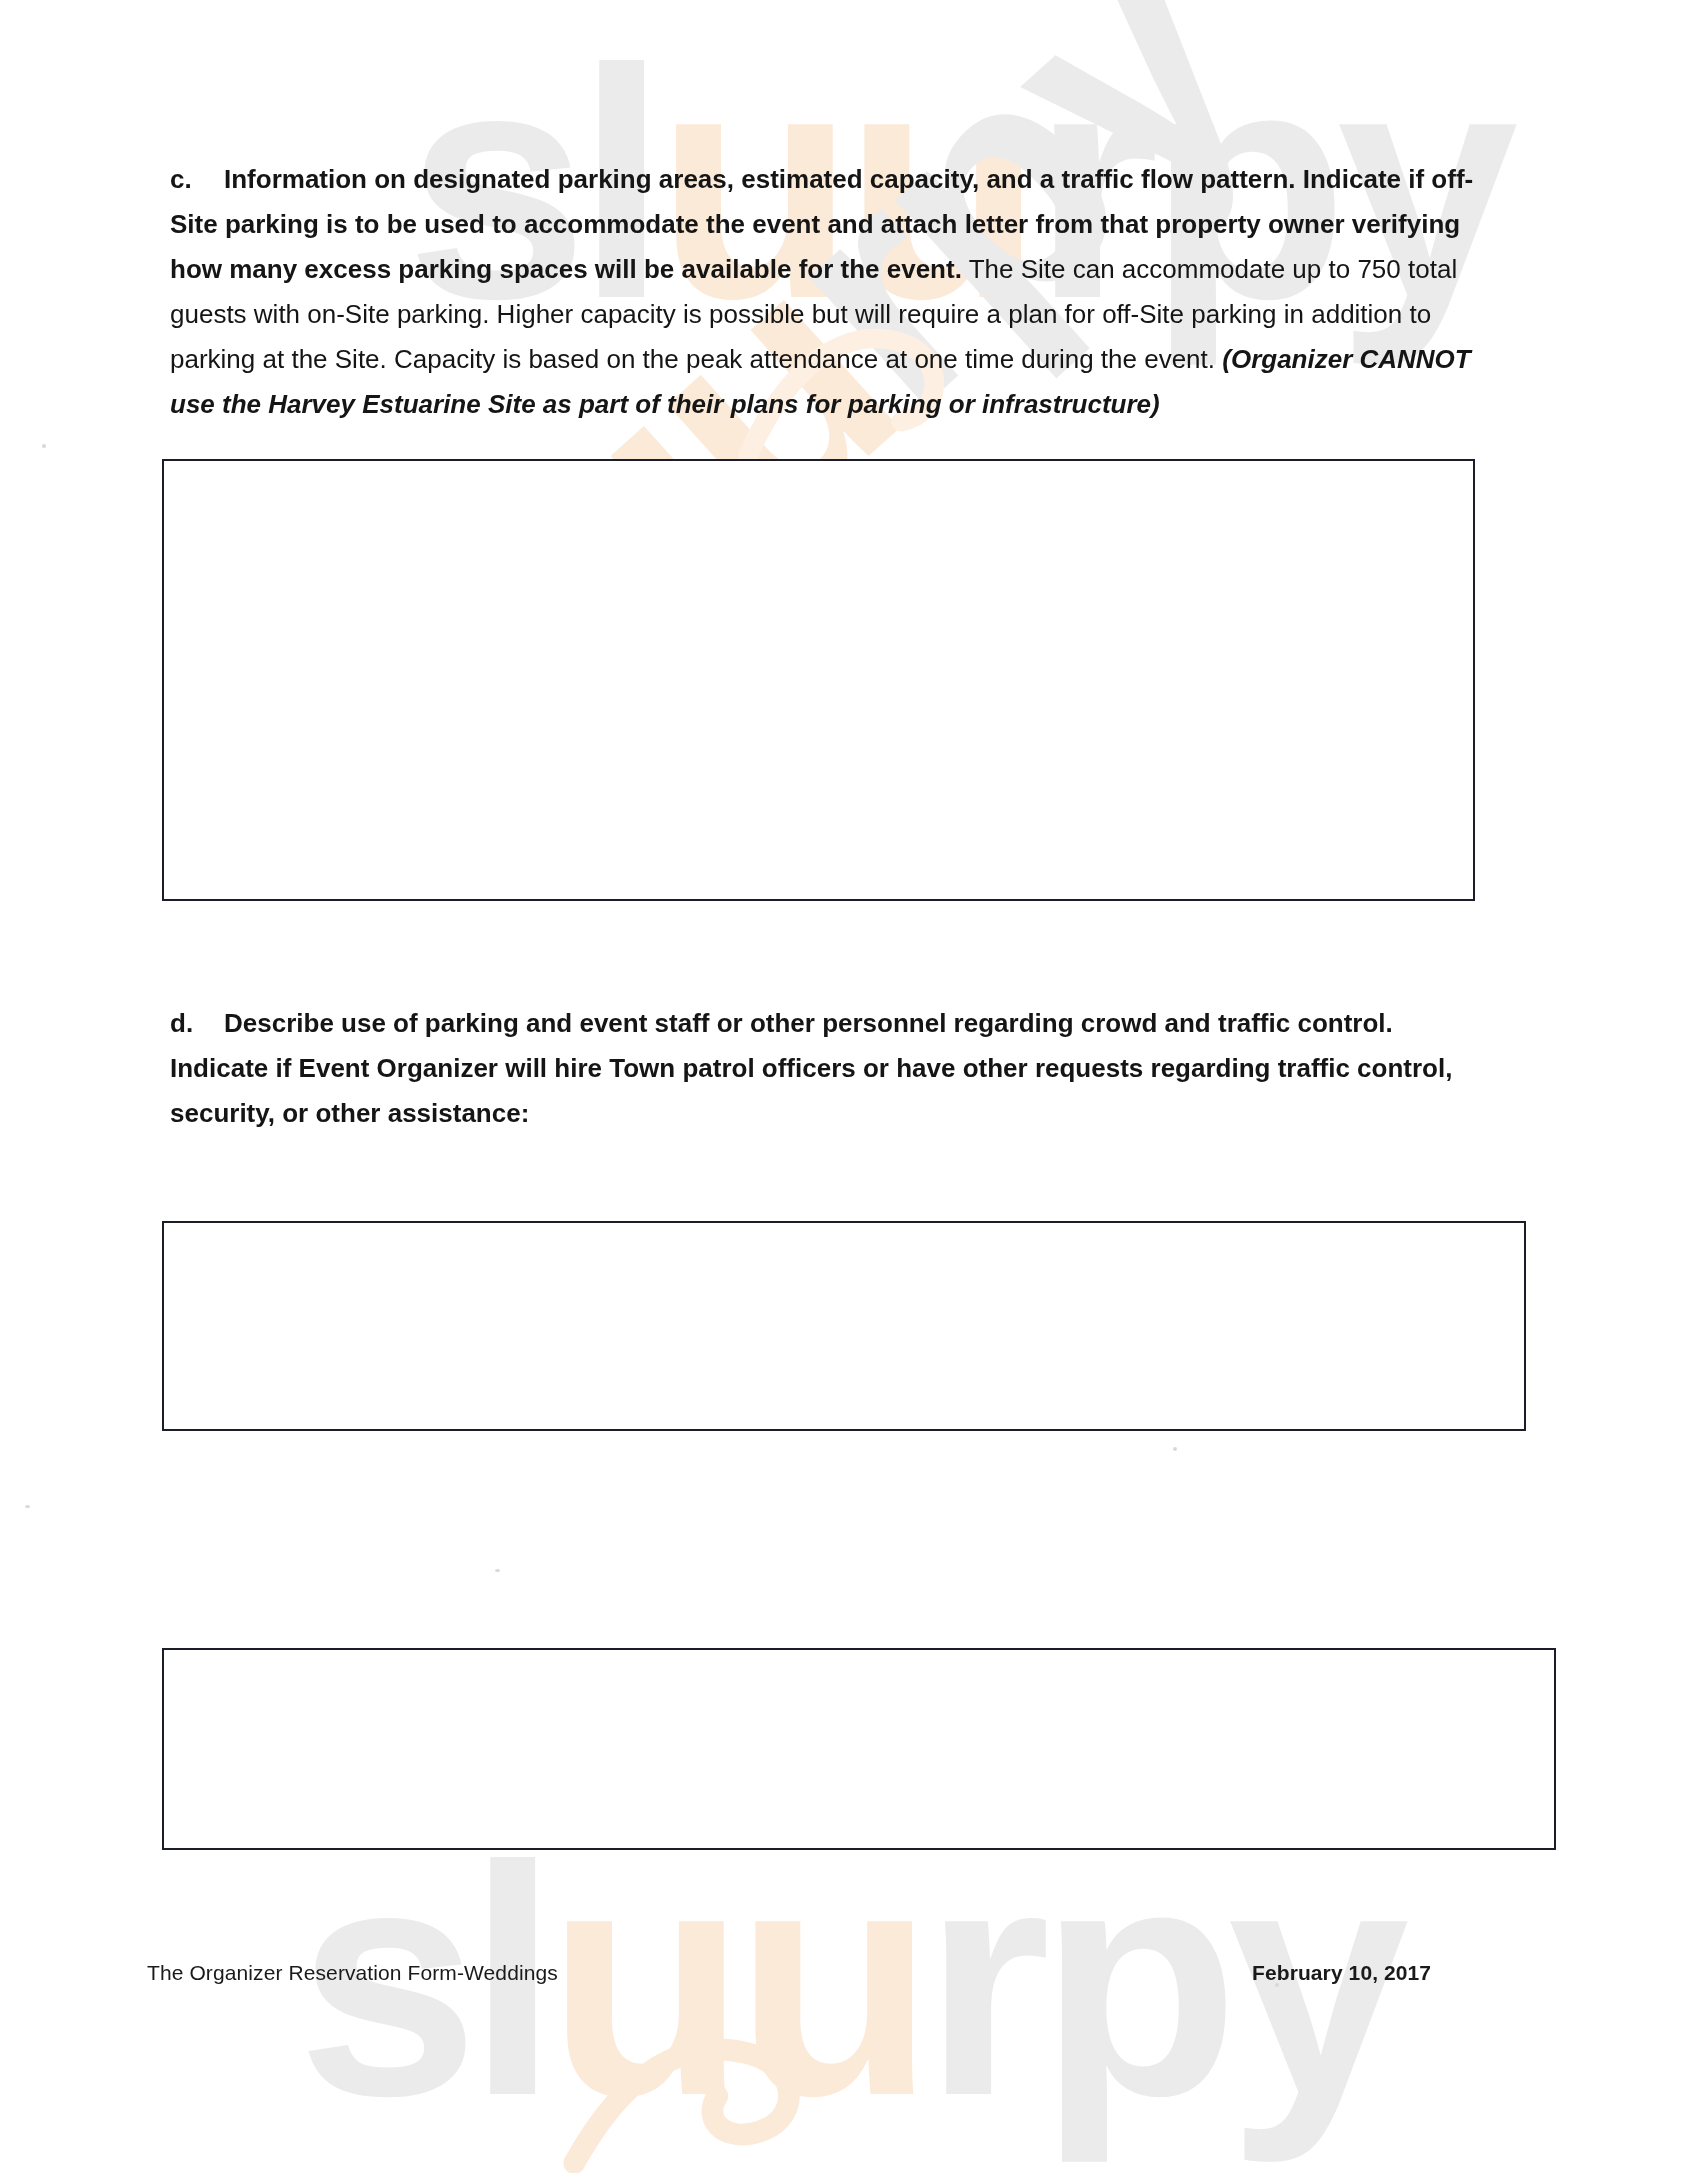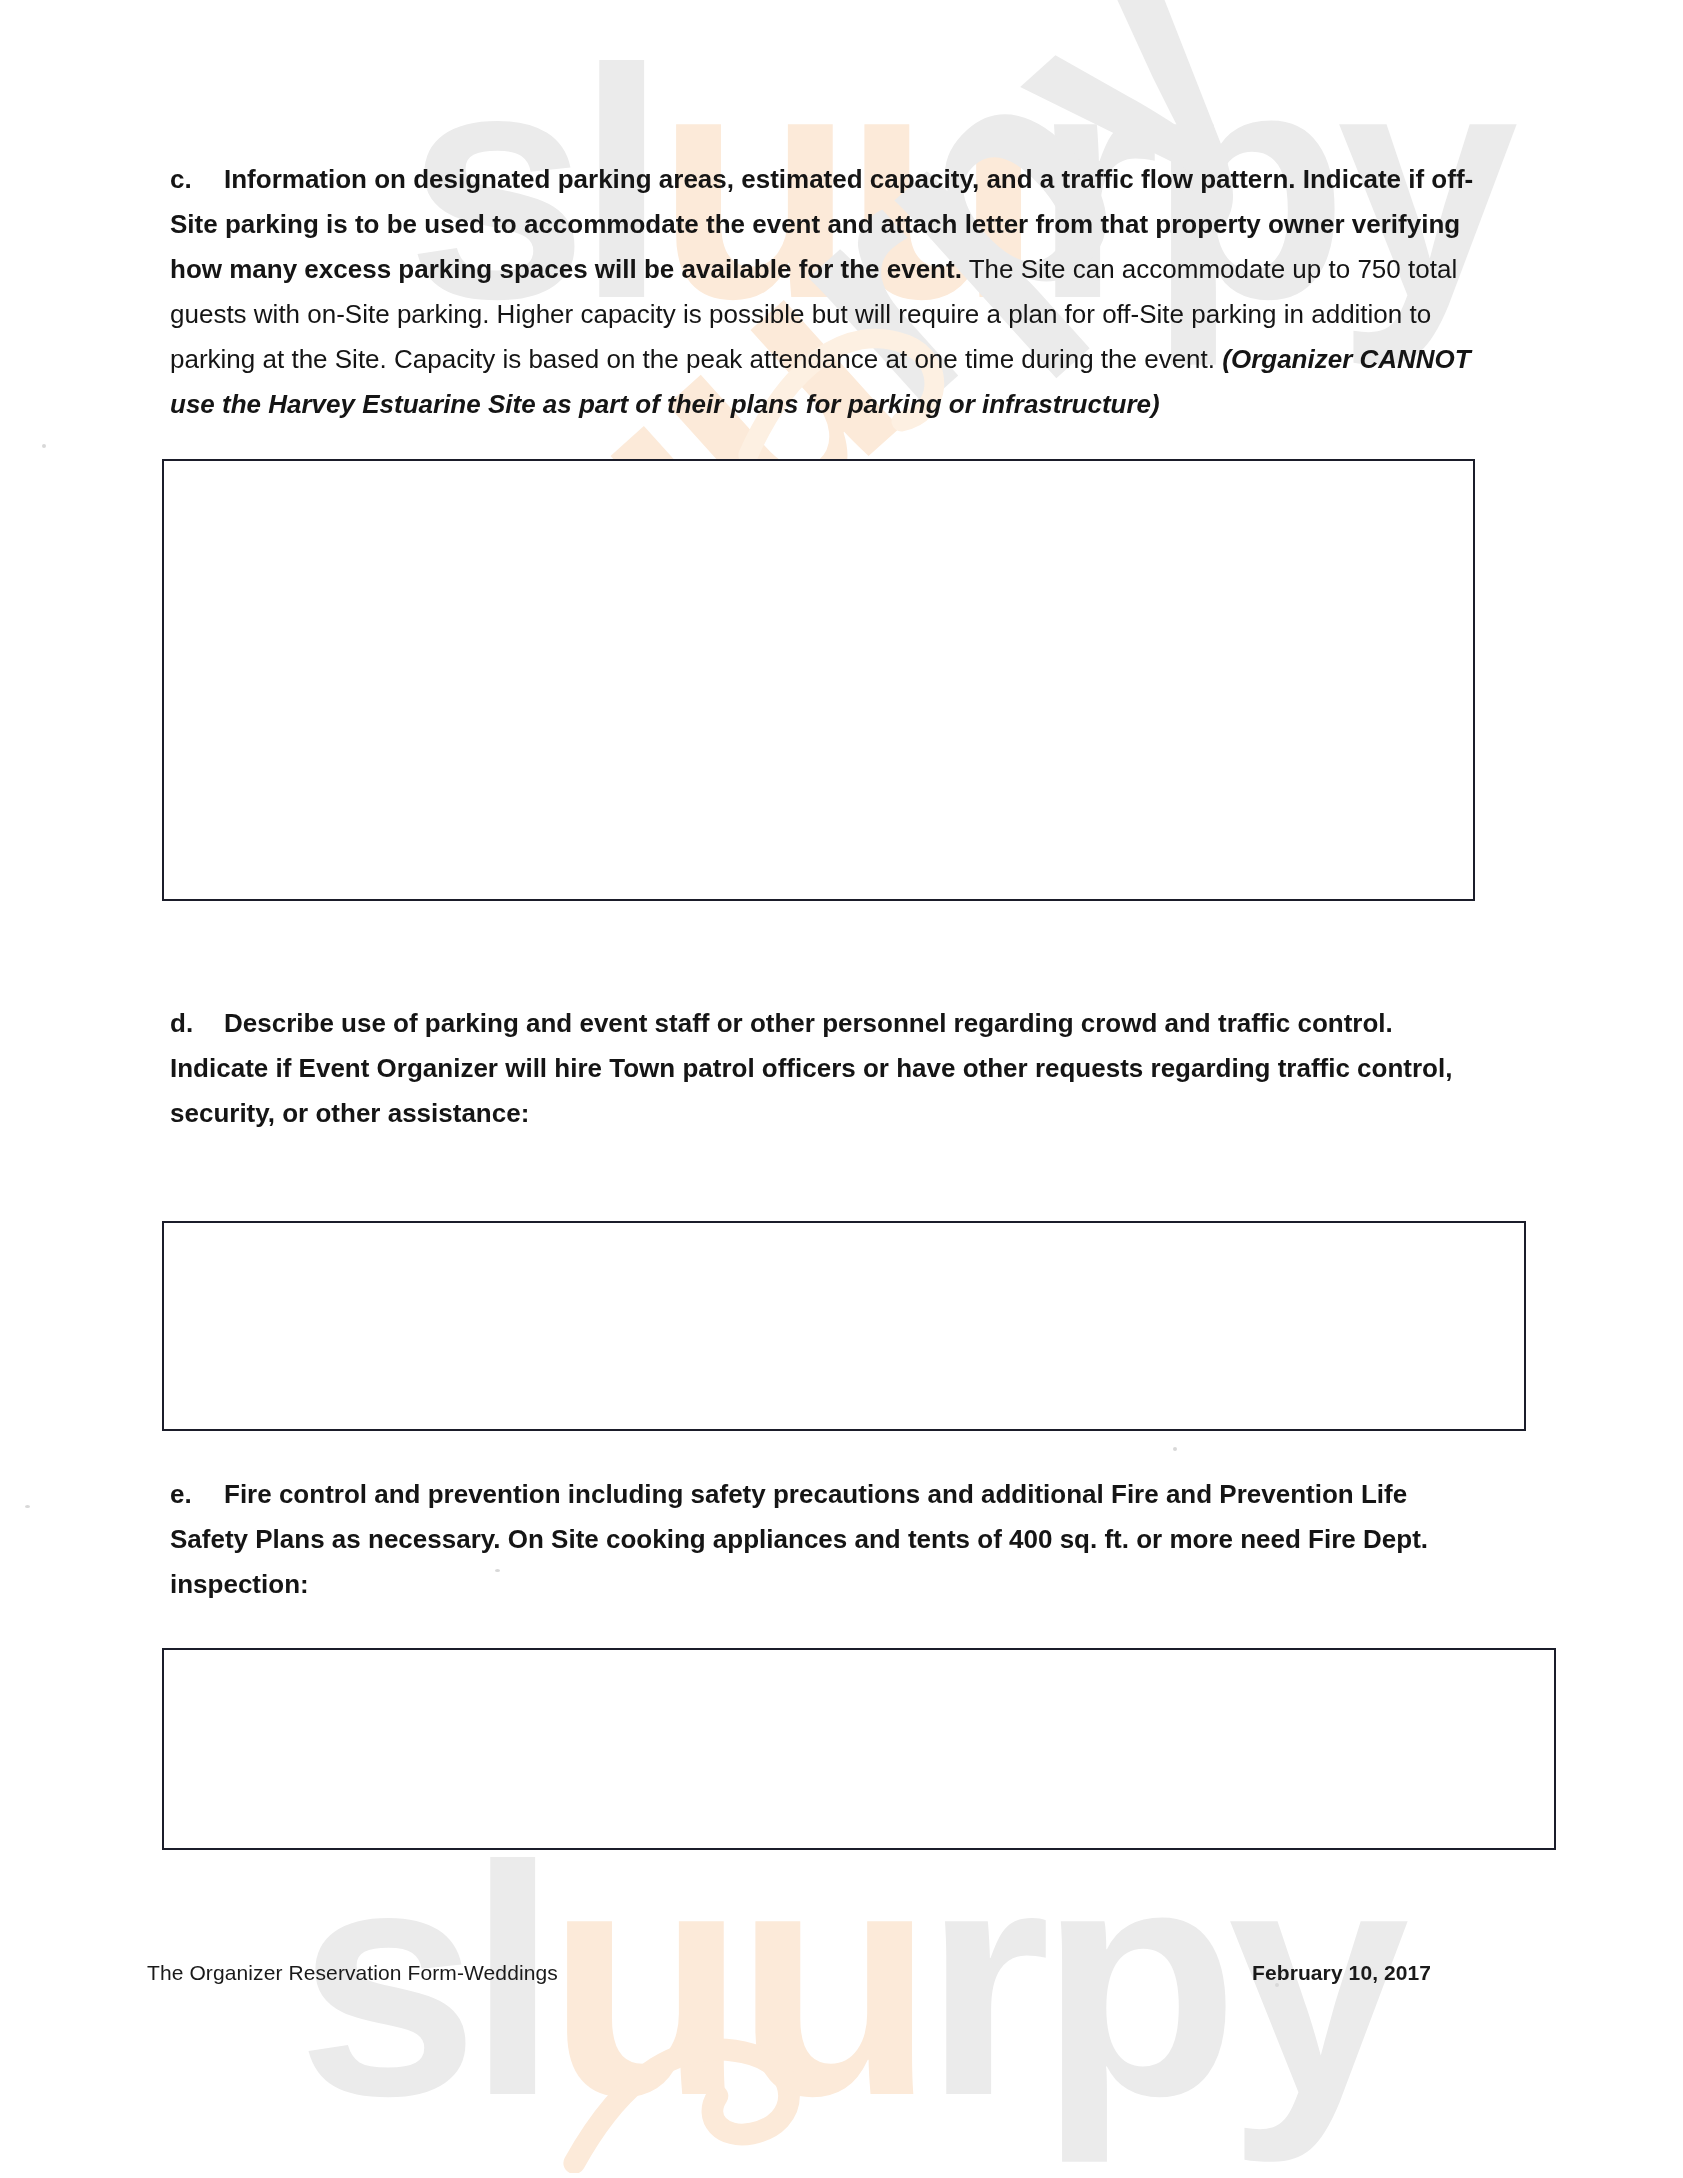--- a/index.html
+++ b/index.html
@@ -148,22 +148,19 @@
   <div class="block blk-c">
     <span class="lead">c.</span><span class="bold">Information on designated parking areas, estimated capacity, and a traffic flow pattern. Indicate if off-Site parking is to be used to accommodate the event and attach letter from that property owner verifying how many excess parking spaces will be available for the event.</span><span class="norm"> The Site can accommodate up to 750 total guests with on-Site parking. Higher capacity is possible but will require a plan for off-Site parking in addition to parking at the Site. Capacity is based on the peak attendance at one time during the event.  </span><span class="boldital">(Organizer CANNOT use the Harvey Estuarine Site as part of their plans for parking or infrastructure)</span>
   </div>
   <div class="answer-box box-c"></div>
 
   <div class="block blk-d">
     <span class="lead">d.</span><span class="bold">Describe use of parking and event staff or other personnel regarding crowd and traffic control. Indicate if Event Organizer will hire Town patrol officers or have other requests regarding traffic control, security, or other assistance:</span>
   </div>
   <div class="answer-box box-d"></div>
 
-  <div class="block blk-e">
-    <span class="lead">e.</span><span class="bold">Fire control and prevention including safety precautions and additional Fire and Prevention Life Safety Plans as necessary. On Site cooking appliances and tents of 400 sq. ft. or more need Fire Dept. inspection:</span>
-  </div>
   <div class="answer-box box-e"></div>
 
   <div class="footer-left">The Organizer Reservation Form-Weddings</div>
   <div class="footer-right">February 10, 2017</div>
 
 </div>
 
 
 </body></html>

